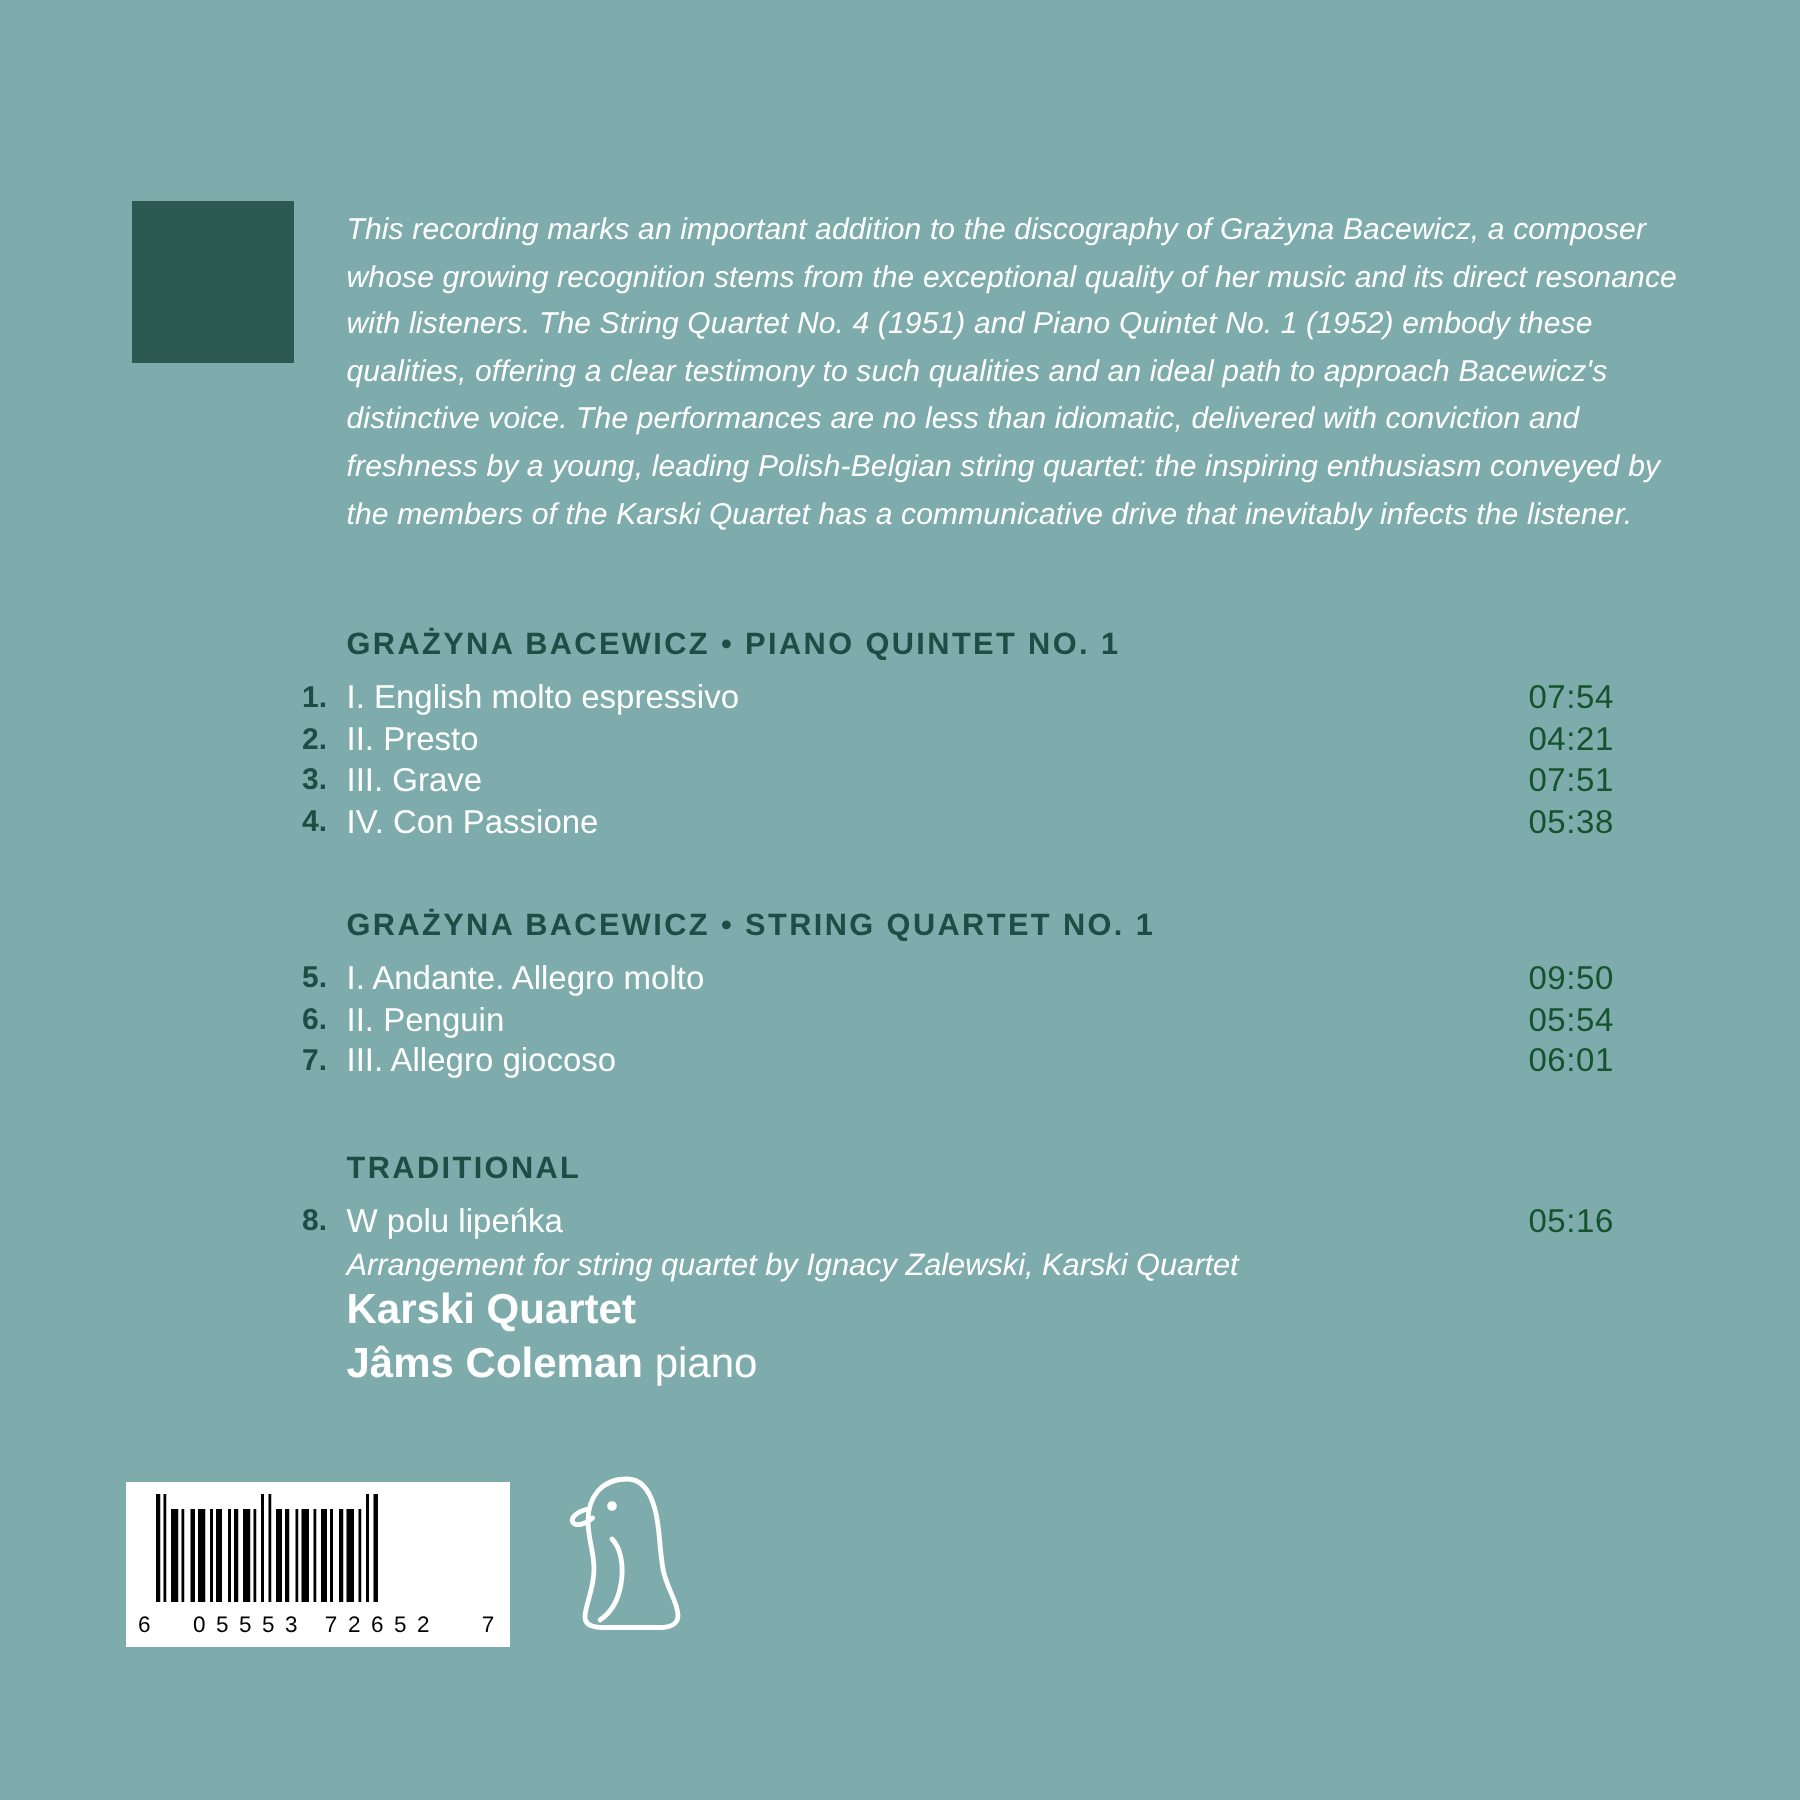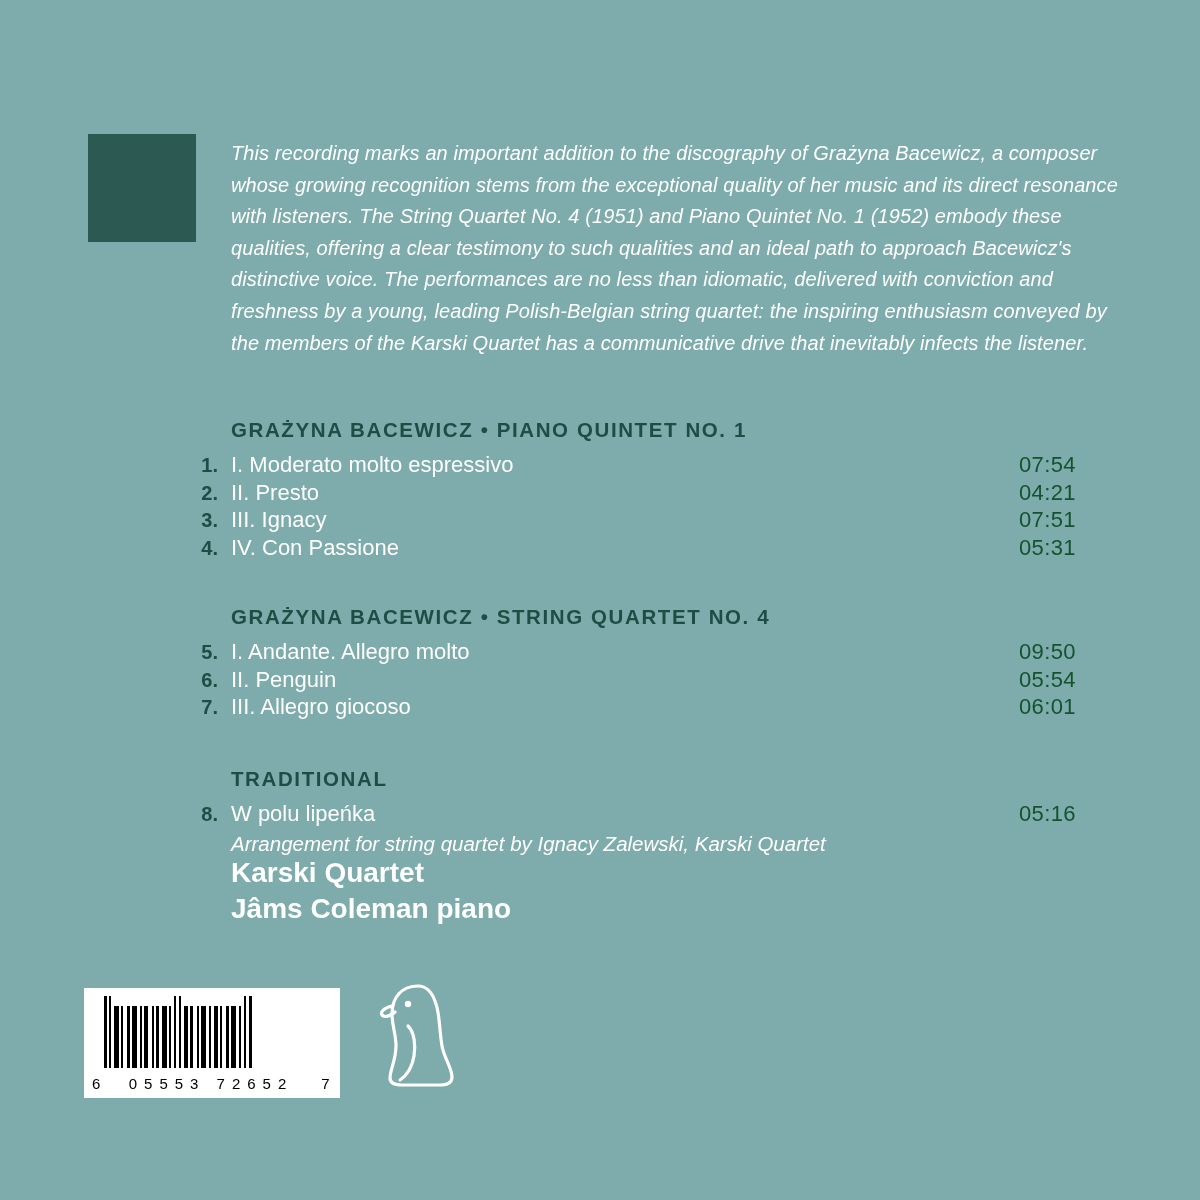--- a/index.html
+++ b/index.html
@@ -121,21 +121,21 @@
   }
   .performer-line {
     font-size: 28px;
     line-height: 36px;
     white-space: nowrap;
   }
   .performer-name {
     font-weight: bold;
   }
   .performer-role {
-    font-weight: bold;
+    font-weight: normal;
     margin-top: 40px;
   }
 
   
   .barcode {
     position: absolute;
     left: 84px;
     top: 988px;
     width: 256px;
     height: 110px;
@@ -207,41 +207,41 @@
   <div class="accent-square"></div>
 
   <div class="blurb">This recording marks an important addition to the discography of Grażyna Bacewicz, a composer whose growing recognition stems from the exceptional quality of her music and its direct resonance with listeners. The String Quartet No. 4 (1951) and Piano Quintet No. 1 (1952) embody these qualities, offering a clear testimony to such qualities and an ideal path to approach Bacewicz's distinctive voice. The performances are no less than idiomatic, delivered with conviction and freshness by a young, leading Polish-Belgian string quartet: the inspiring enthusiasm conveyed by the members of the Karski Quartet has a communicative drive that inevitably infects the listener.</div>
 
   <div class="tracklist">
 
     <div class="work-header sec-1">GRAŻYNA BACEWICZ • PIANO QUINTET NO. 1</div>
     <div class="tracks">
       <div class="track-row">
         <span class="track-num">1.</span>
-        <span class="track-title">I. Moderato molto espressivo</span>
+        <span class="track-title">I. English molto espressivo</span>
         <span class="track-time">07:54</span>
       </div>
       <div class="track-row">
         <span class="track-num">2.</span>
         <span class="track-title">II. Presto</span>
         <span class="track-time">04:21</span>
       </div>
       <div class="track-row">
         <span class="track-num">3.</span>
-        <span class="track-title">III. Ignacy</span>
+        <span class="track-title">III. Grave</span>
         <span class="track-time">07:51</span>
       </div>
       <div class="track-row">
         <span class="track-num">4.</span>
         <span class="track-title">IV. Con Passione</span>
-        <span class="track-time">05:31</span>
-      </div>
-    </div>
-
-    <div class="work-header sec-2">GRAŻYNA BACEWICZ • STRING QUARTET NO. 4</div>
+        <span class="track-time">05:38</span>
+      </div>
+    </div>
+
+    <div class="work-header sec-2">GRAŻYNA BACEWICZ • STRING QUARTET NO. 1</div>
     <div class="tracks">
       <div class="track-row">
         <span class="track-num">5.</span>
         <span class="track-title">I. Andante. Allegro molto</span>
         <span class="track-time">09:50</span>
       </div>
       <div class="track-row">
         <span class="track-num">6.</span>
         <span class="track-title">II. Penguin</span>
         <span class="track-time">05:54</span>

